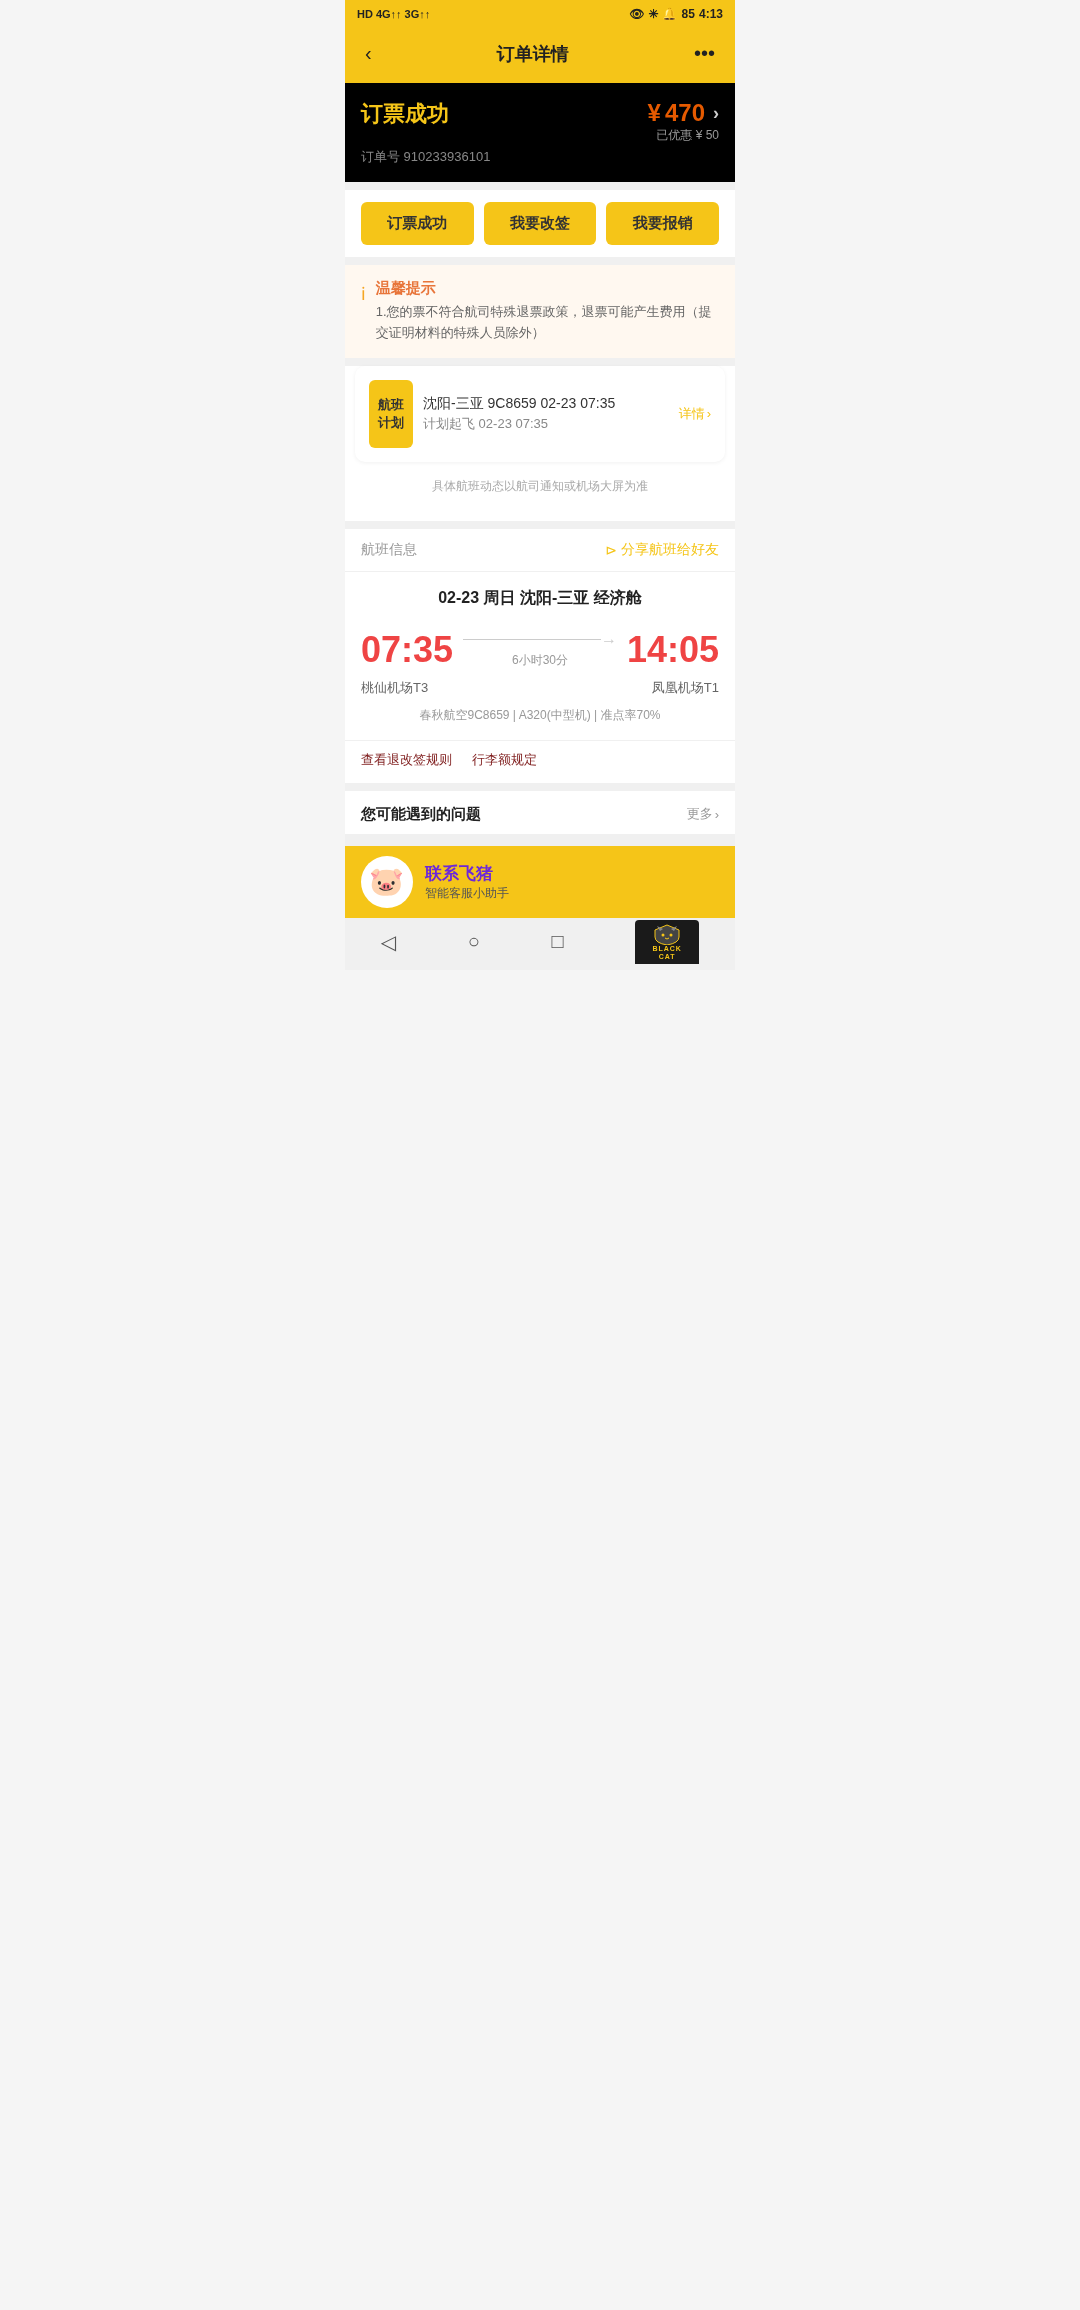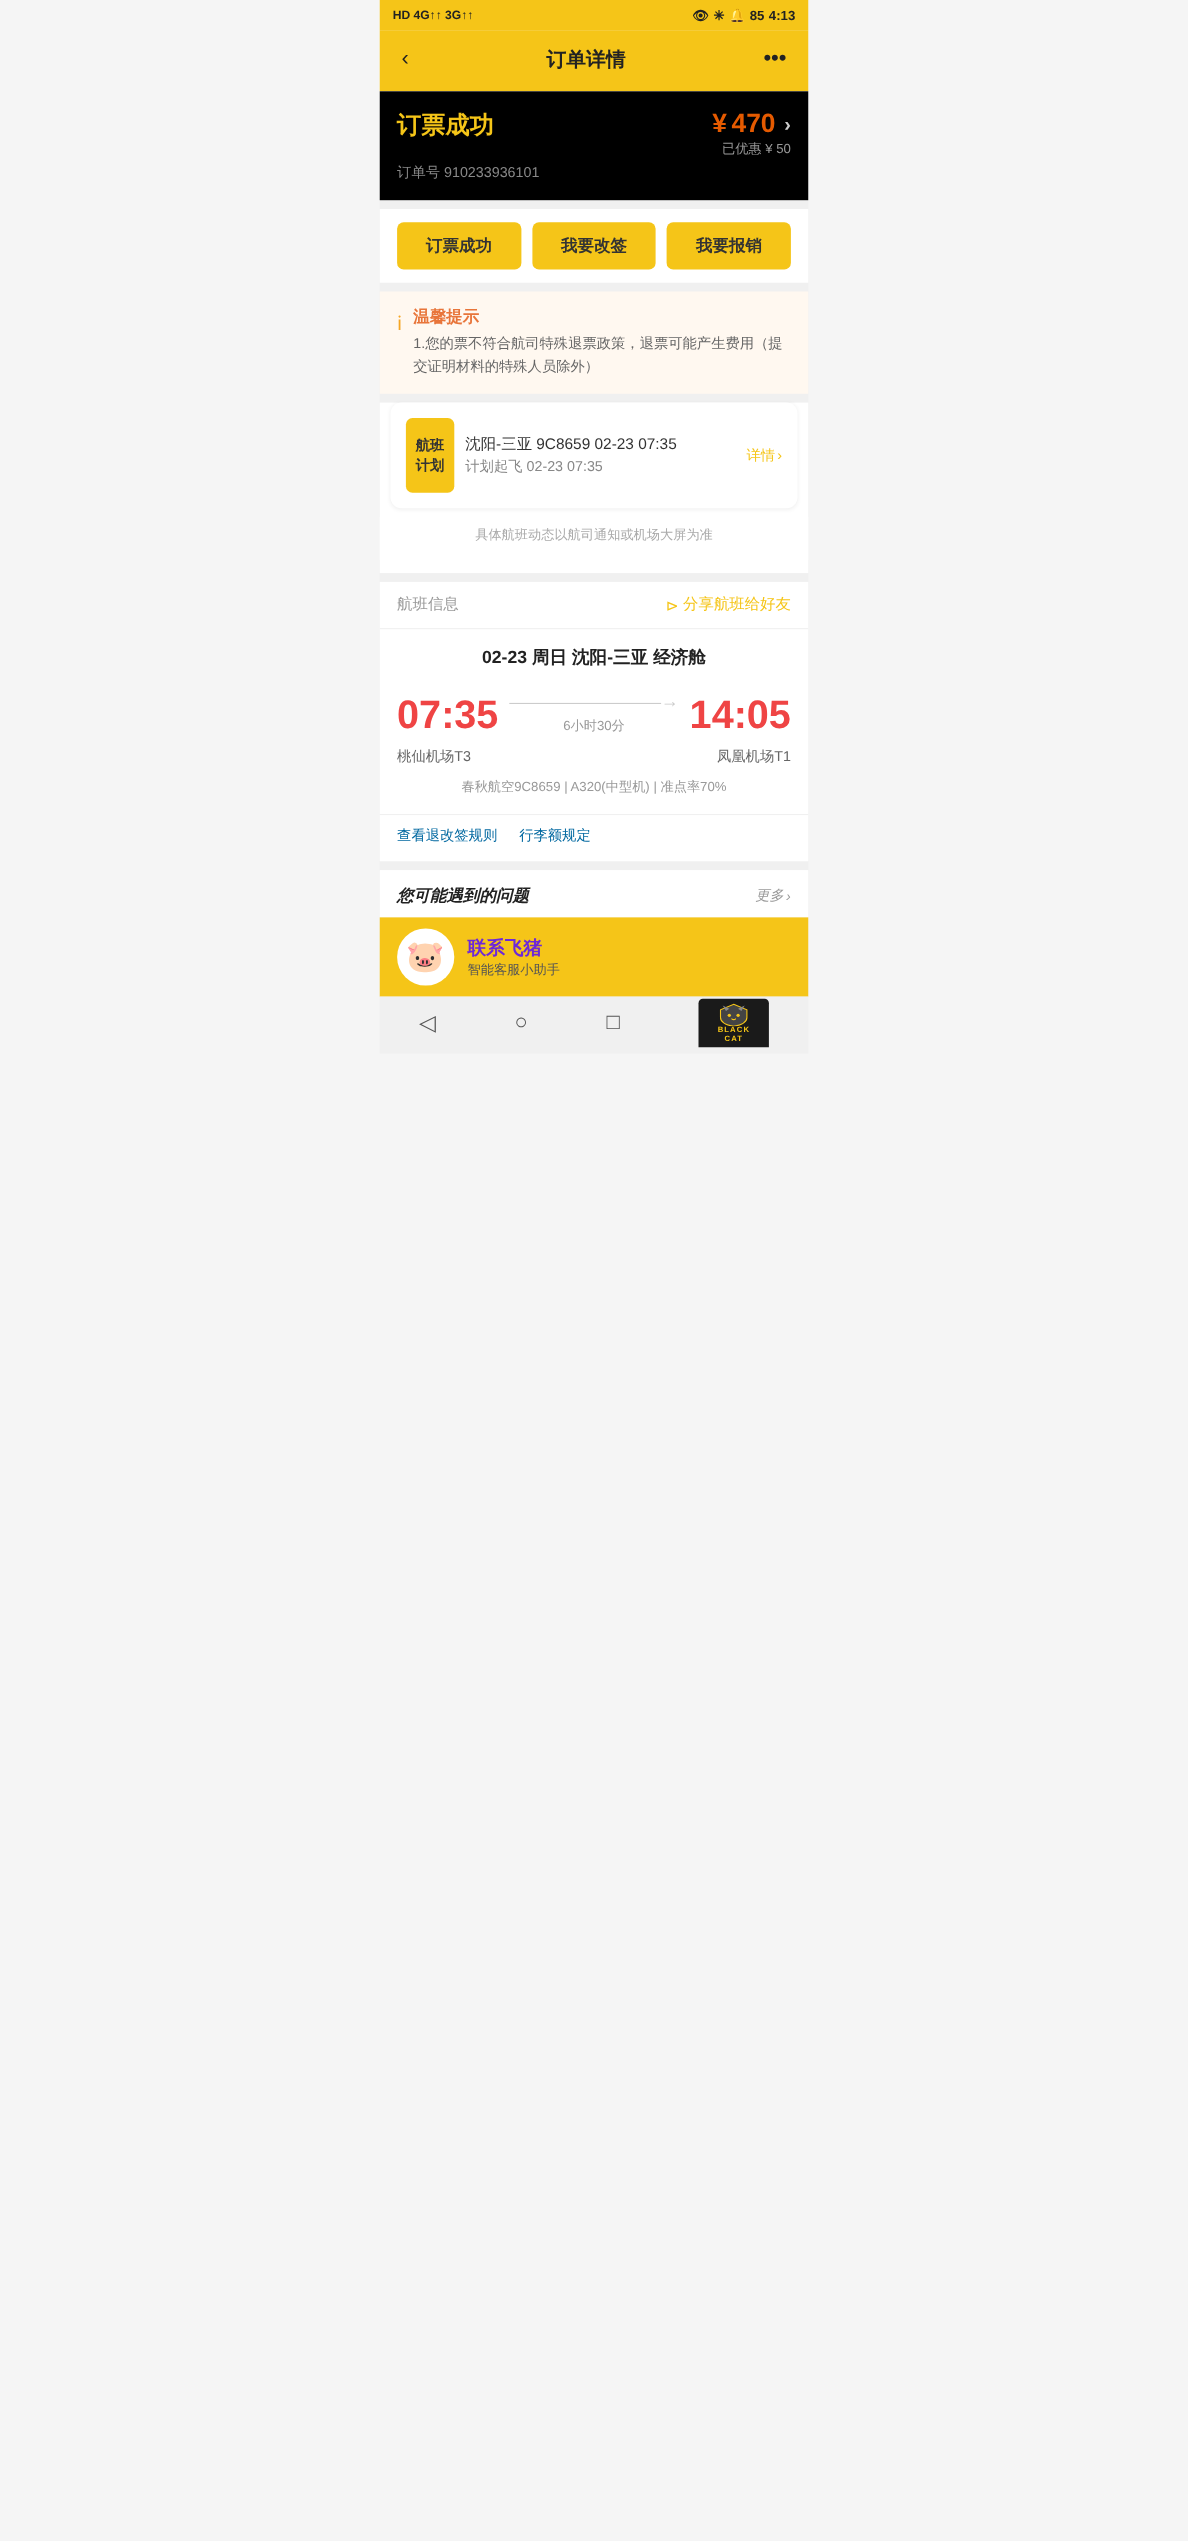--- a/index.html
+++ b/index.html
@@ -286,29 +286,28 @@
 
     
     .rules-links {
       padding: 10px 16px 14px;
       display: flex;
       gap: 20px;
       border-top: 1px solid #f0f0f0;
     }
     .rules-link {
       font-size: 13px;
-      color: #0369a1;
+      color: #7f1d1d;
       cursor: pointer;
     }
 
     
     .faq-section {
       background: #fff;
-      margin-bottom: 0;
-      font-style: italic;
+      margin-bottom: 12px;
     }
     .faq-header {
       display: flex;
       justify-content: space-between;
       align-items: center;
       padding: 14px 16px 10px;
     }
     .faq-title {
       font-size: 15px;
       font-weight: 600;

